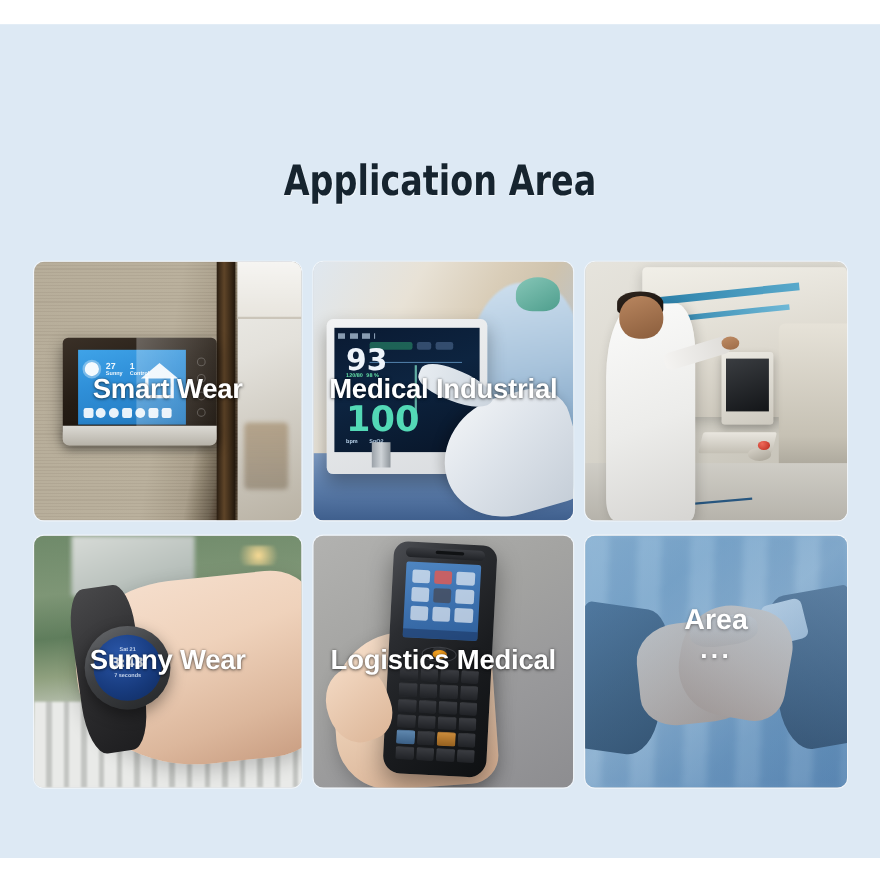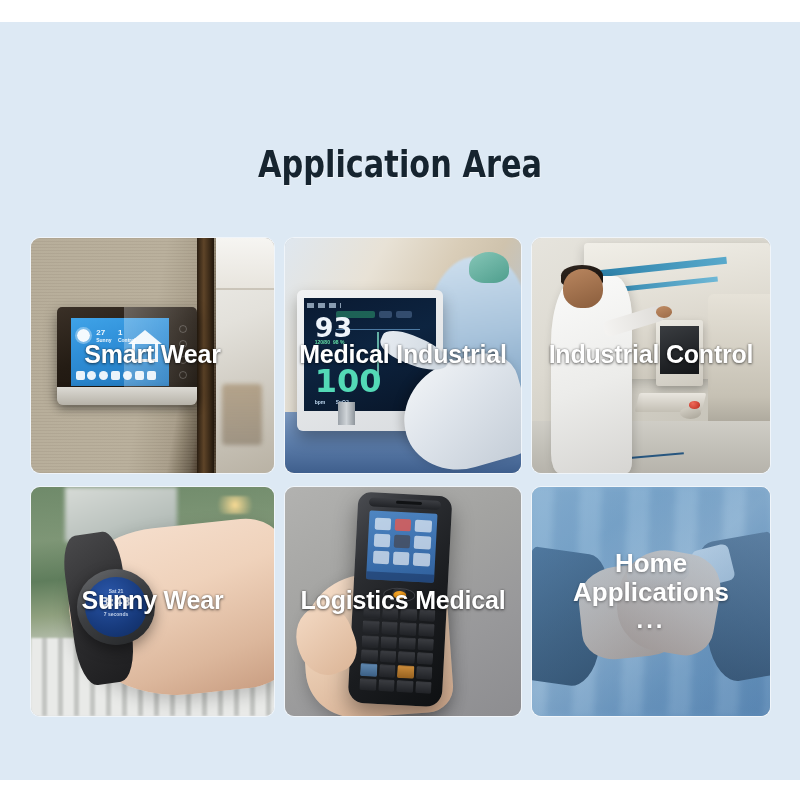--- a/index.html
+++ b/index.html
@@ -628,21 +628,20 @@
         </div>
         <div class="ind-keyboard"></div>
         <div class="ind-mouse"></div>
         <div class="ind-redbtn"></div>
         <div class="ind-person"></div>
         <div class="ind-hair"></div>
         <div class="ind-head"></div>
         <div class="ind-arm"></div>
         <div class="ind-hand"></div>
       </div>
-      <div class="card-label label-mid">Industrial Control</div>
     </div>
 
     <div class="card">
       <div class="scene">
         <div class="wear-bg"></div>
         <div class="wear-window"></div>
         <div class="wear-light"></div>
         <div class="wear-fence"></div>
         <div class="wear-arm"></div>
         <div class="wear-strap"></div>
@@ -718,20 +717,19 @@
         <div class="oth-blur"></div>
         <div class="oth-sleeveL"></div>
         <div class="oth-sleeveR"></div>
         <div class="oth-cuff"></div>
         <div class="oth-handL"></div>
         <div class="oth-handR"></div>
         <div class="oth-knuckles"></div>
         <div class="oth-tint"></div>
       </div>
       <div class="oth-label">
-        <div>Home</div>
-        <div>Applications</div>
+        <div>Area</div>
         <div class="oth-dots">...</div>
       </div>
     </div>
 
   </div>
 </div>
 
 </body></html>

